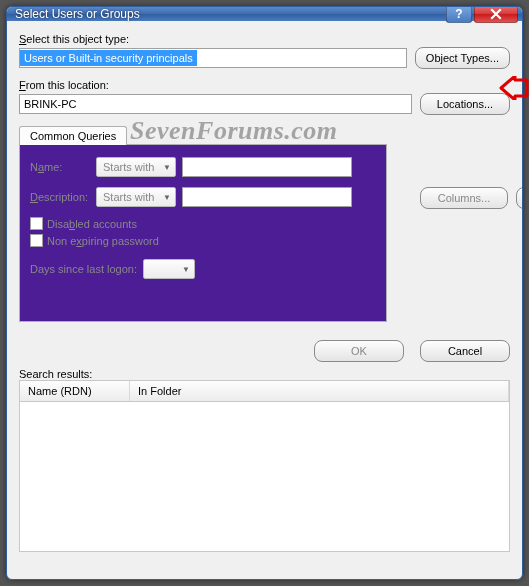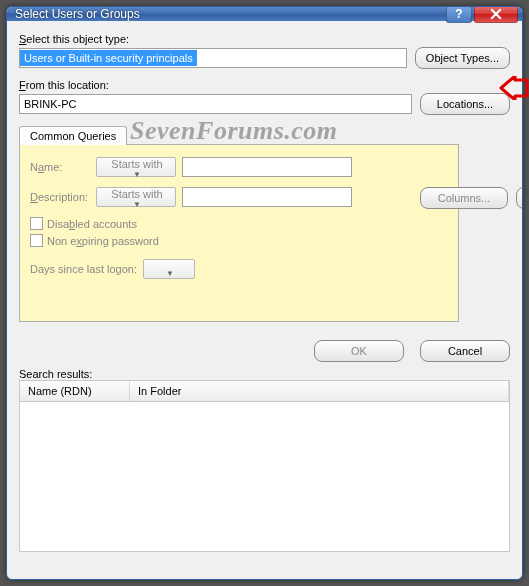--- a/index.html
+++ b/index.html
@@ -98,37 +98,36 @@
     border: 1px solid #b0b0b0;
     border-bottom: none;
     border-radius: 3px 3px 0 0;
     position: relative;
     top: 1px;
     z-index: 2;
     font-size: 11px;
   }
   .tabpanel {
     border: 1px solid #b0b0b0;
-    background: #fef9c3;
+    background: #4c1d95;
     padding: 12px 5px 10px 10px;
-    width: 440px;
+    width: 368px;
     height: 178px;
   }
   .form-row { display:flex; align-items:center; gap: 6px; margin-bottom: 10px; }
   .form-row .flabel { width: 60px; color:#888; }
   .select {
     width: 80px; height:20px;
     border: 1px solid #b8b8b8;
     background: linear-gradient(to bottom,#fdfdfd,#ececec);
     border-radius: 2px;
     display:flex; align-items:center; justify-content: space-between;
     padding: 0 4px 0 6px;
     color:#888;
     font-size:11px;
-    flex-direction:column;
   }
   .select .arr { font-size: 8px; color:#666; }
   .cbrow { display:flex; align-items:center; gap:4px; margin: 4px 0; color:#888;}
   .cb { width:13px; height:13px; border:1px solid #a0a0a0; background:#fff; }
   .right-col {
     position:absolute; right: 12px; top: 180px;
     display:flex; flex-direction:row; gap:8px;
     width: 90px;
   }
   .right-col .btn { min-width: 88px; }

